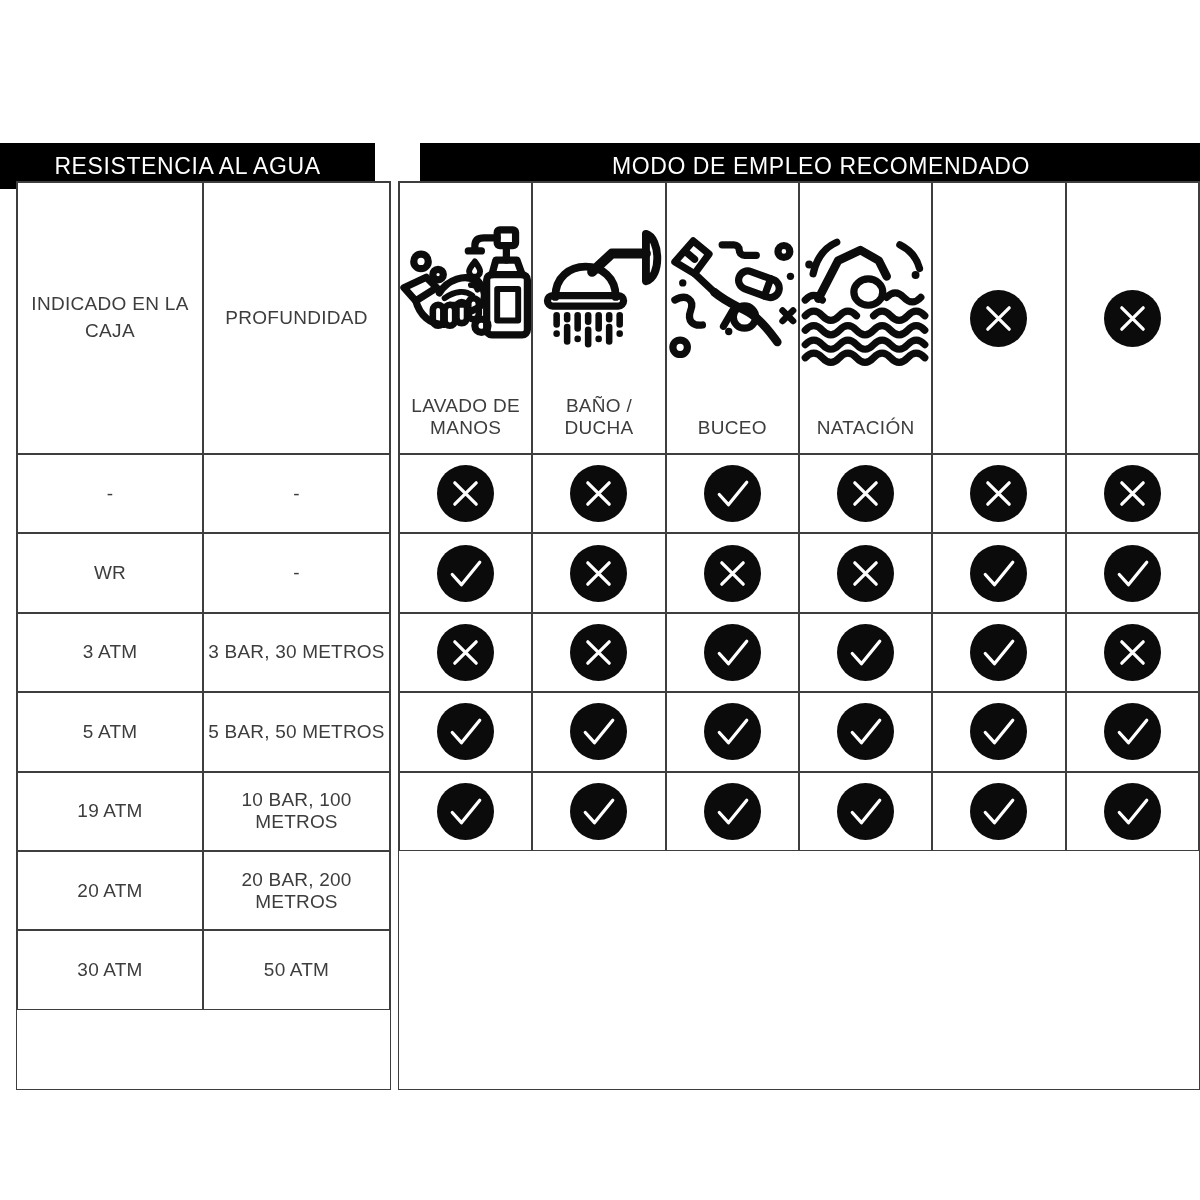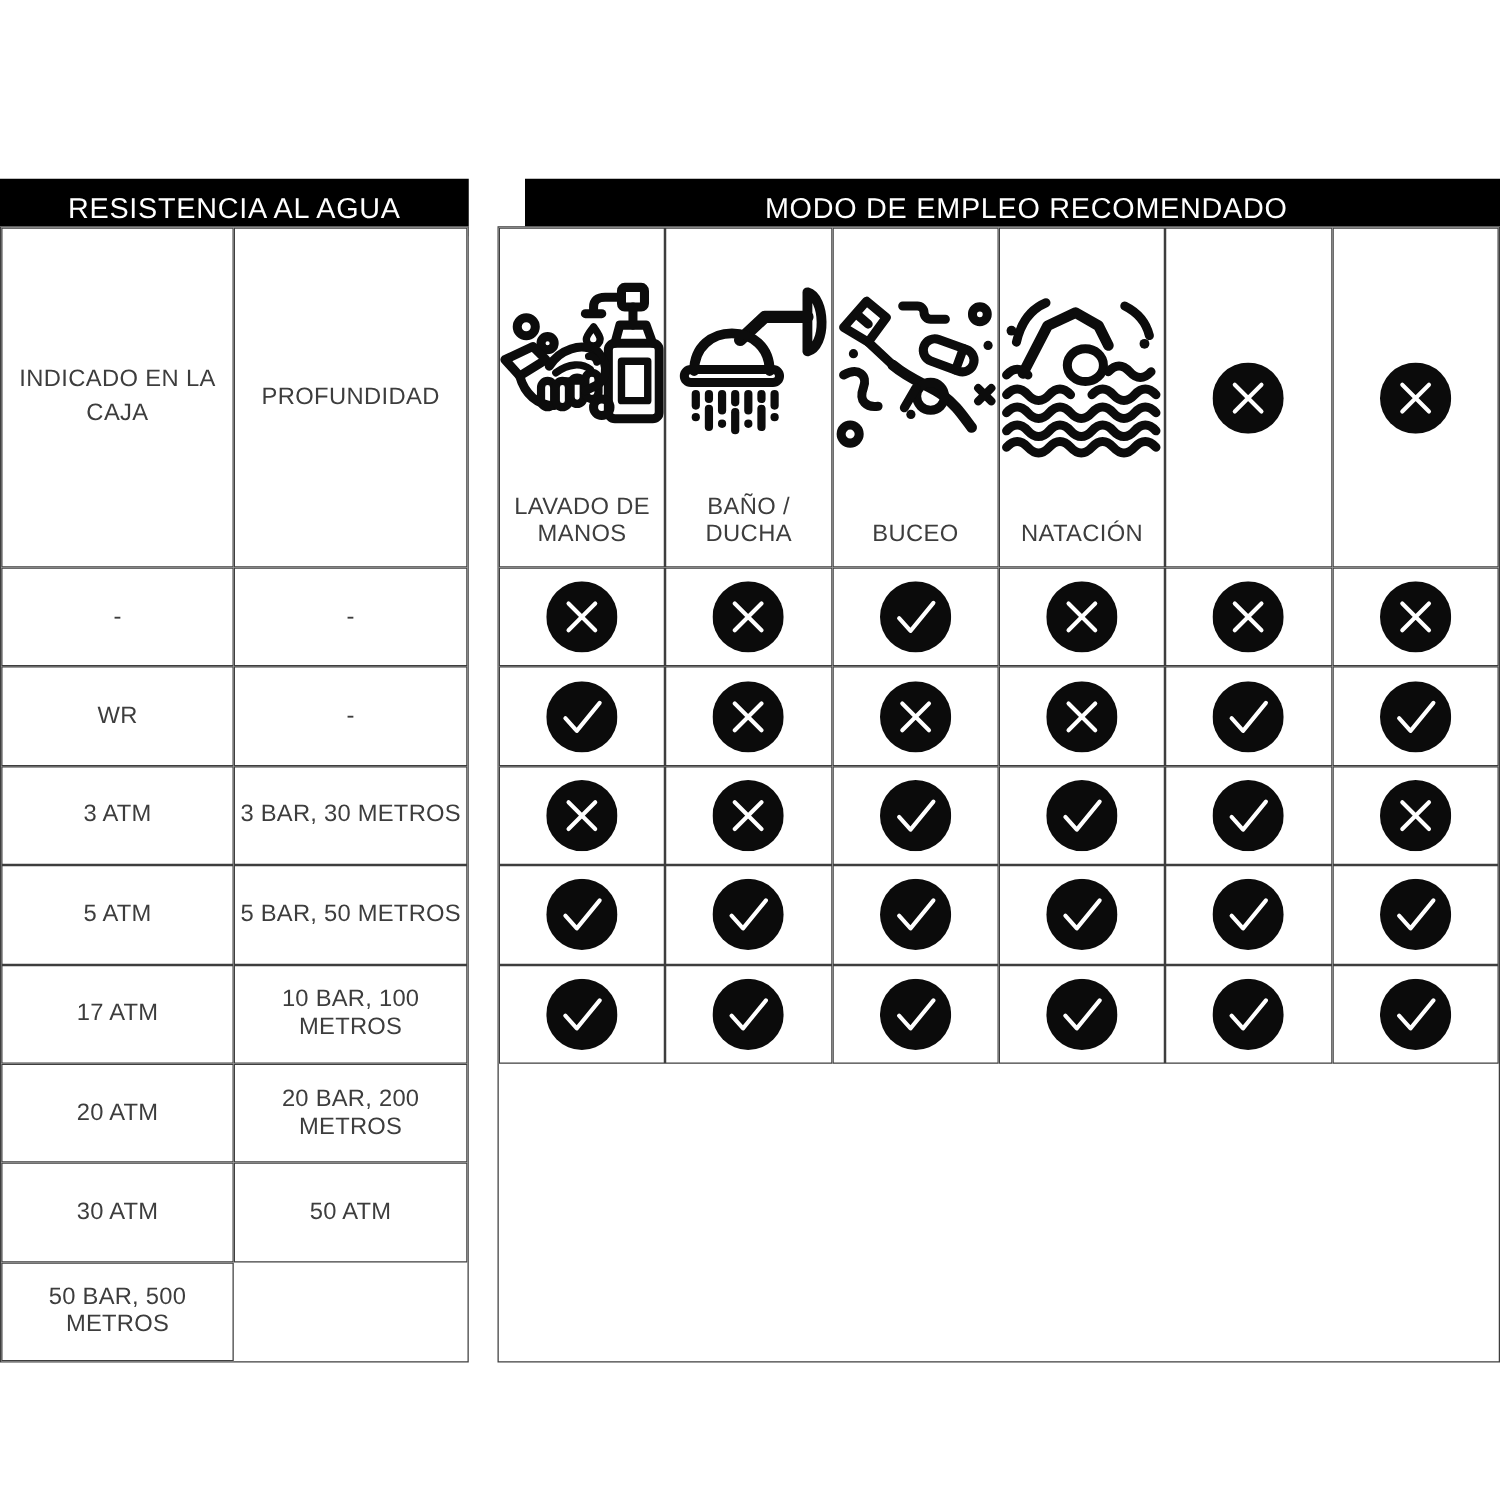--- a/index.html
+++ b/index.html
@@ -14,21 +14,21 @@
     display:flex;align-items:center;justify-content:center;
     font-size:23px;letter-spacing:0.6px;font-weight:400;margin-top:40px;
   }
   .bar-left{left:0;width:375px;}
   .bar-right{left:420px;width:802px;}
 
   .tbl{
     position:absolute;top:181px;height:909px;display:grid;
     border:1px solid #3e3e3e;background:#ffffff;box-sizing:border-box;
   }
-  .tbl-left{left:0;width:375px;grid-template-columns:186px 1fr;grid-template-rows:272px repeat(8,1fr);}
+  .tbl-left{left:16px;width:375px;grid-template-columns:186px 1fr;grid-template-rows:272px repeat(8,1fr);}
   .tbl-right{left:398px;width:802px;grid-template-columns:repeat(6,1fr);grid-template-rows:272px repeat(8,1fr);}
 
   .cell{
     border:1px solid #3e3e3e;box-sizing:border-box;
     display:flex;align-items:center;justify-content:center;
     text-align:center;background:#fff;min-width:0;min-height:0;
   }
   .cell.th{
     font-size:19px;line-height:1.4;white-space:pre-line;letter-spacing:0.3px;color:#3d3d3d;
     padding:0 4px;
@@ -59,27 +59,26 @@
 CAJA</div>
       <div class="cell th">PROFUNDIDAD</div>
       <div class="cell td">-</div>
       <div class="cell td">-</div>
       <div class="cell td">WR</div>
       <div class="cell td">-</div>
       <div class="cell td">3 ATM</div>
       <div class="cell td">3 BAR, 30 METROS</div>
       <div class="cell td">5 ATM</div>
       <div class="cell td">5 BAR, 50 METROS</div>
-      <div class="cell td">17 ATM</div>
+      <div class="cell td">19 ATM</div>
       <div class="cell td">10 BAR, 100 METROS</div>
       <div class="cell td">20 ATM</div>
       <div class="cell td">20 BAR, 200 METROS</div>
       <div class="cell td">30 ATM</div>
       <div class="cell td">50 ATM</div>
-      <div class="cell td">50 BAR, 500 METROS</div>
     </div>
   <div class="tbl tbl-right">
       <div class="cell icon-th">
         <div class="icon-box">
           <svg viewBox="0 0 100 100">
             <g fill="none" stroke="#0c0c0c" stroke-width="5.5" stroke-linecap="round" stroke-linejoin="round">
  <rect x="74" y="5" width="14" height="12" rx="2"></rect>
  <line x1="81" y1="17" x2="81" y2="28"></line>
  <path d="M74 11 L64 11 Q57 11 57 17 L57 20"></path>
  <line x1="52" y1="21" x2="62" y2="21"></line>

